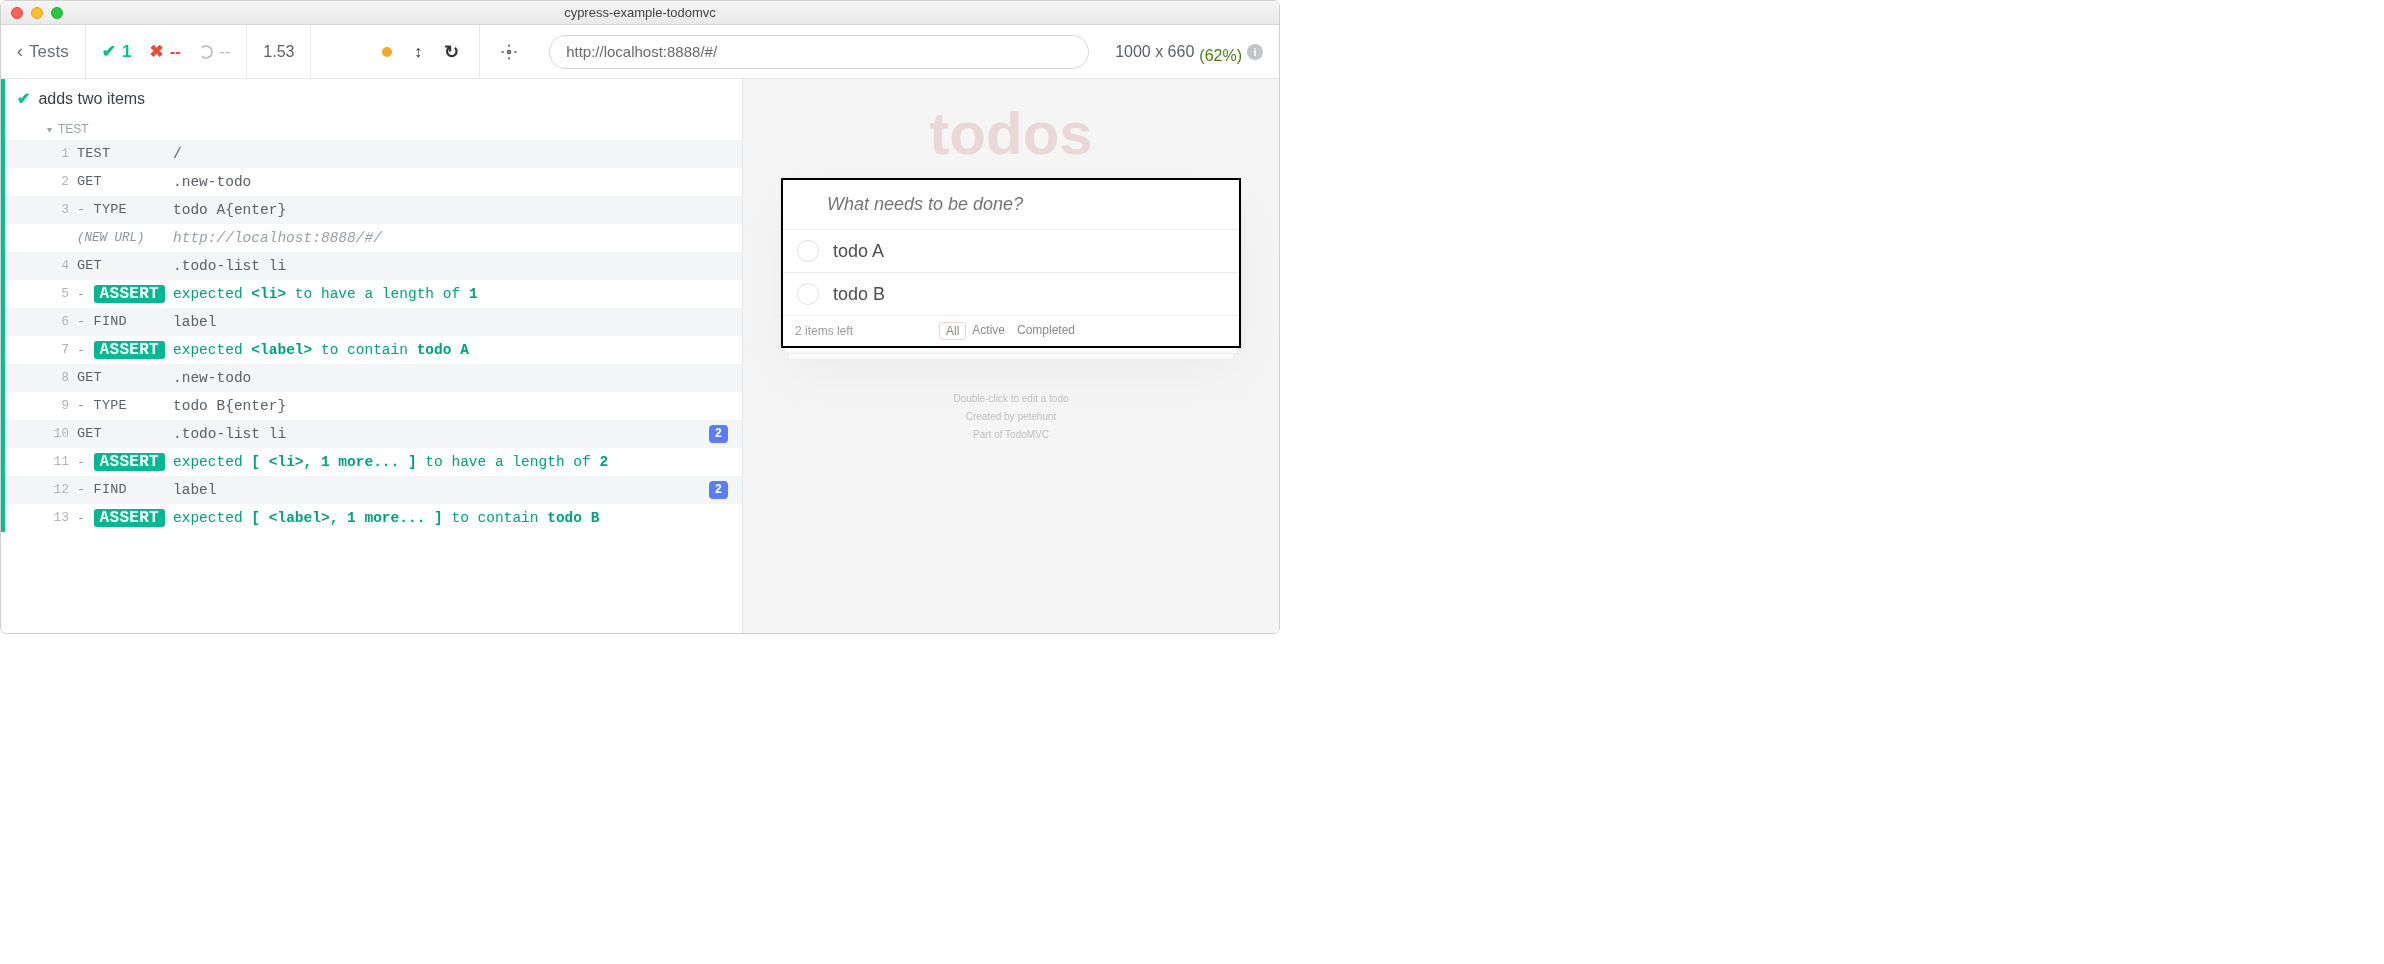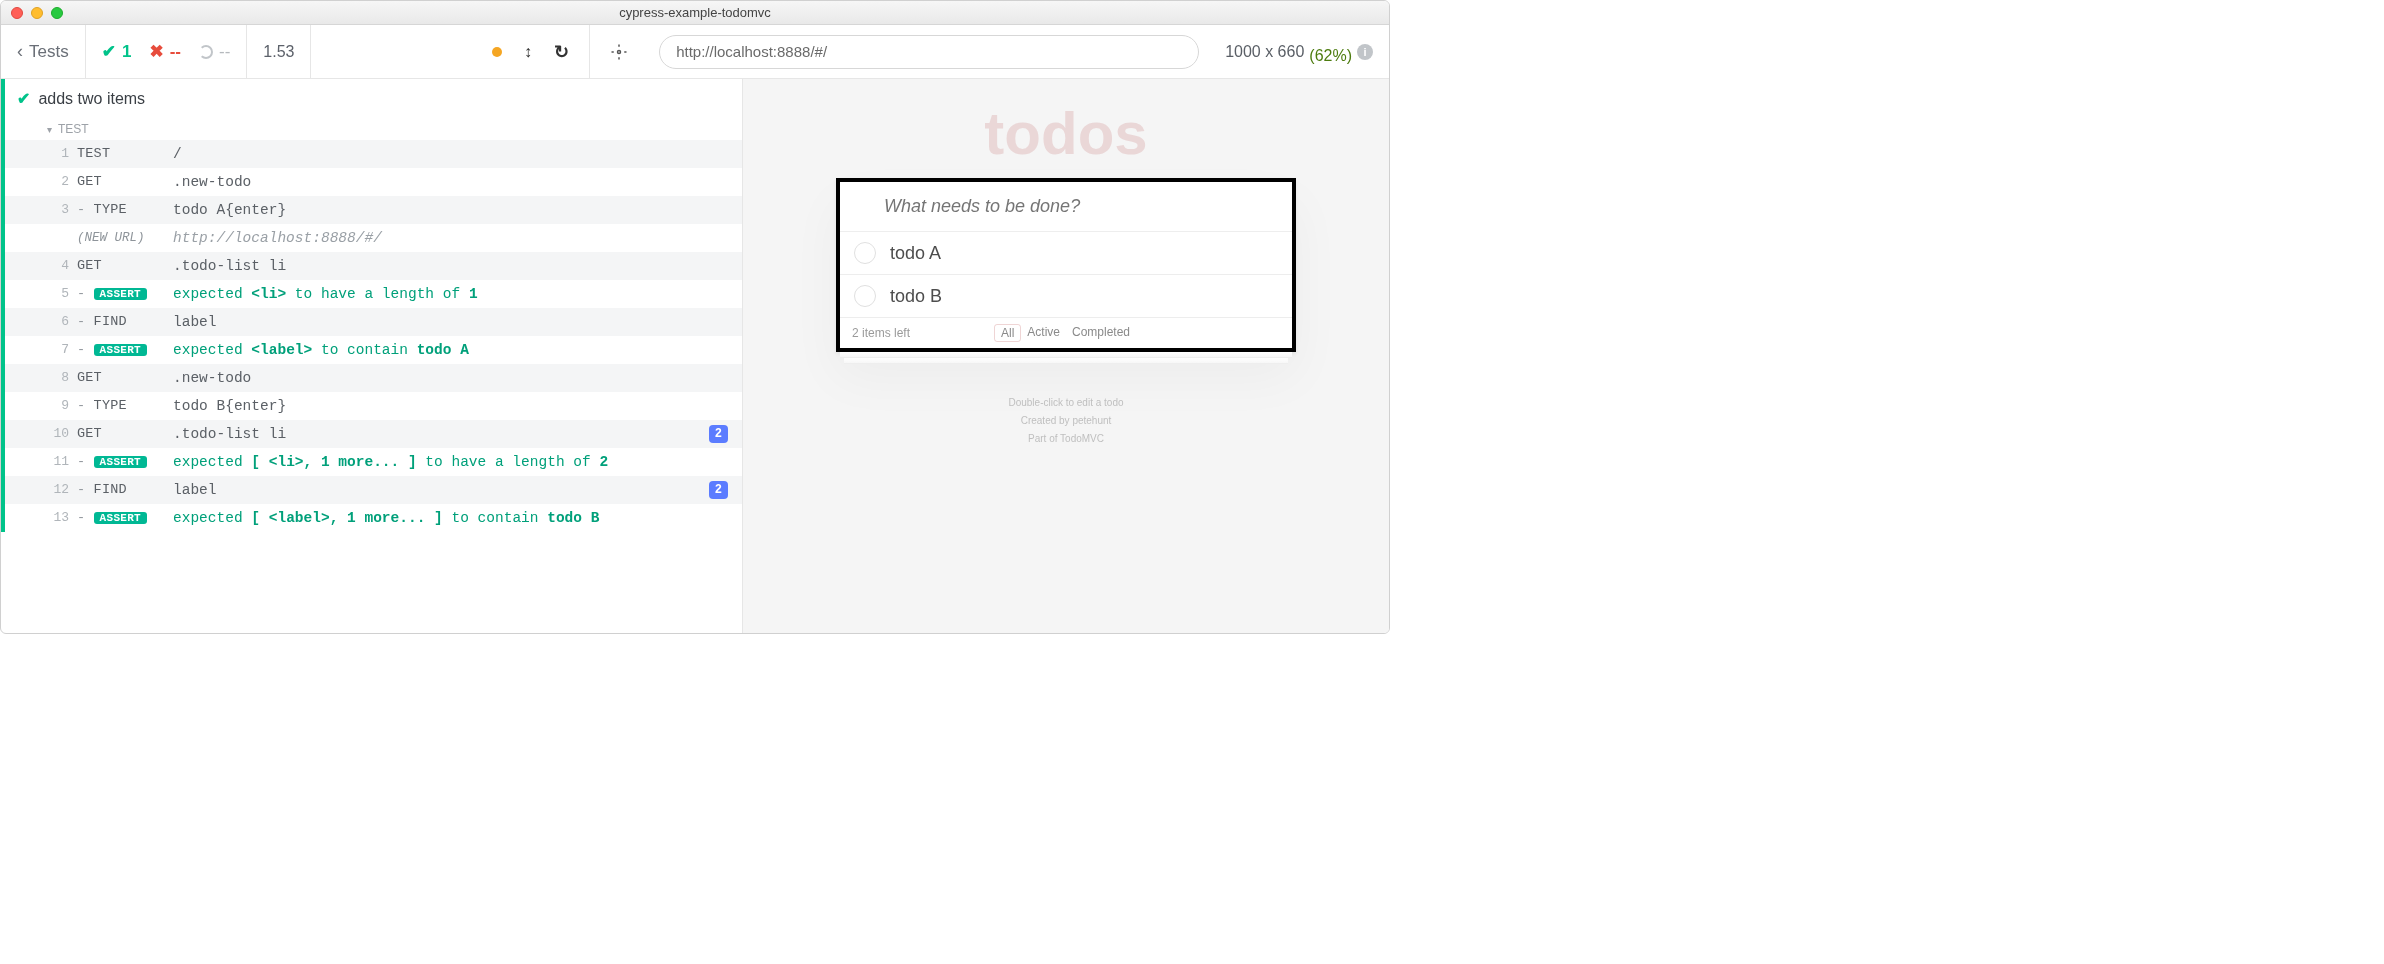--- a/index.html
+++ b/index.html
@@ -1,17 +1,17 @@
 <!DOCTYPE html>
 <html><head>
 <meta charset="utf-8">
 <style>
 * { margin: 0; padding: 0; box-sizing: border-box; }
 body { font-family: -apple-system, BlinkMacSystemFont, "Segoe UI", Helvetica, Arial, sans-serif; font-size: 14px; color: #333; background: #fff; }
-.window { width: 1390px; border: 1px solid #d0d0d0; border-radius: 6px; overflow: hidden; background: #fff; }
+.window { width: 1280px; border: 1px solid #d0d0d0; border-radius: 6px; overflow: hidden; background: #fff; }
 
 
 .titlebar { height: 24px; background: linear-gradient(#f6f6f6,#e9e9e9); border-bottom: 1px solid #d6d6d6; display: flex; align-items: center; position: relative; }
 .traffic { display: flex; gap: 8px; padding-left: 10px; }
 .dot { width: 12px; height: 12px; border-radius: 50%; }
 .dot.red { background:#ff5f57; border:1px solid #e1483f; }
 .dot.yellow { background:#ffbd2e; border:1px solid #e0a223; }
 .dot.green { background:#28c940; border:1px solid #1dad2c; }
 .titlebar-title { position:absolute; left:0; right:0; text-align:center; font-size:13px; color:#444; }
 
@@ -50,32 +50,32 @@
 .section-label .caret { font-size:10px;}
 
 
 .commands { font-family: "SFMono-Regular", Consolas, "Liberation Mono", Menlo, monospace; font-size:14.5px; }
 .cmd-row { display:flex; align-items:center; padding:4px 10px 4px 40px; min-height:28px; border-bottom:1px solid transparent; position:relative;}
 .cmd-row.shade { background:#f4f5f6;}
 .cmd-num { width:24px; text-align:right; color:#b0b5ba; font-size:13px; margin-right:8px;}
 .cmd-name { width:96px; color:#5b6066; font-size:13.5px; letter-spacing:.2px;}
 .cmd-name.child::before { content:"- "; color:#8e949a;}
 .cmd-msg { flex:1; color:#5b6066; word-break:break-word;}
-.assert-badge { background:#00b894; color:#fff; font-size:11px; font-weight:700; padding:0 6px; border-radius:3px; letter-spacing:.3px;}
+.assert-badge { background:#00b894; color:#fff; font-size:16px; font-weight:700; padding:0 6px; border-radius:3px; letter-spacing:.3px;}
 .assert-msg { color:#00a07a; }
 .assert-msg .tag, .assert-msg .val { font-weight:700; }
 .count-badge { background:#5b7cff; color:#fff; font-size:12px; font-weight:700; border-radius:4px; padding:0 6px; height:18px; line-height:18px; position:absolute; right:14px;}
 .event-name { width:96px; color:#8e949a; font-size:12.5px; font-style:italic;}
 .event-msg { color:#9aa0a6; font-style:italic;}
 
 
 .aut-wrap { transform-origin: top center; padding-top:20px; display:flex; justify-content:center;}
 .todoapp { width: 460px; font-family: "Helvetica Neue", Helvetica, Arial, sans-serif;}
 .todoapp h1 { font-size: 60px; font-weight:700; text-align:center; color: rgba(175,47,47,0.15); margin-bottom:10px;}
-.todo-box { background:#fff; border:4px solid #000000; box-shadow:0 2px 4px rgba(0,0,0,.06), 0 25px 50px rgba(0,0,0,.04);}
+.todo-box { background:#fff; border:2px solid #000000; box-shadow:0 2px 4px rgba(0,0,0,.06), 0 25px 50px rgba(0,0,0,.04);}
 .new-todo { width:100%; padding:14px 14px 14px 44px; font-size:18px; font-style:italic; color:#cfcfcf; border:none; border-bottom:1px solid #eee; outline:none;}
 .todo-list { list-style:none;}
 .todo-item { display:flex; align-items:center; padding:10px 14px; border-bottom:1px solid #ededed; font-size:18px; color:#4d4d4d; gap:14px;}
 .toggle { width:22px; height:22px; border:1px solid #e0e0e0; border-radius:50%; flex-shrink:0;}
 .footer { display:flex; align-items:center; justify-content:space-between; padding:6px 12px; font-size:12px; color:#9a9a9a;}
 .filters { display:flex; }
 .filters .f { padding:1px 6px; border-radius:3px; color:#8a8a8a;}
 .filters .f.sel { border:1px solid rgba(175,47,47,.2);}
 .stack-shadow { height:6px; margin:0 4px; border-bottom:1px solid #eee; background:linear-gradient(#fff,#f7f7f7);}
 .info { text-align:center; font-size:10px; color:#bfbfbf; margin-top:30px; line-height:1.8;}

